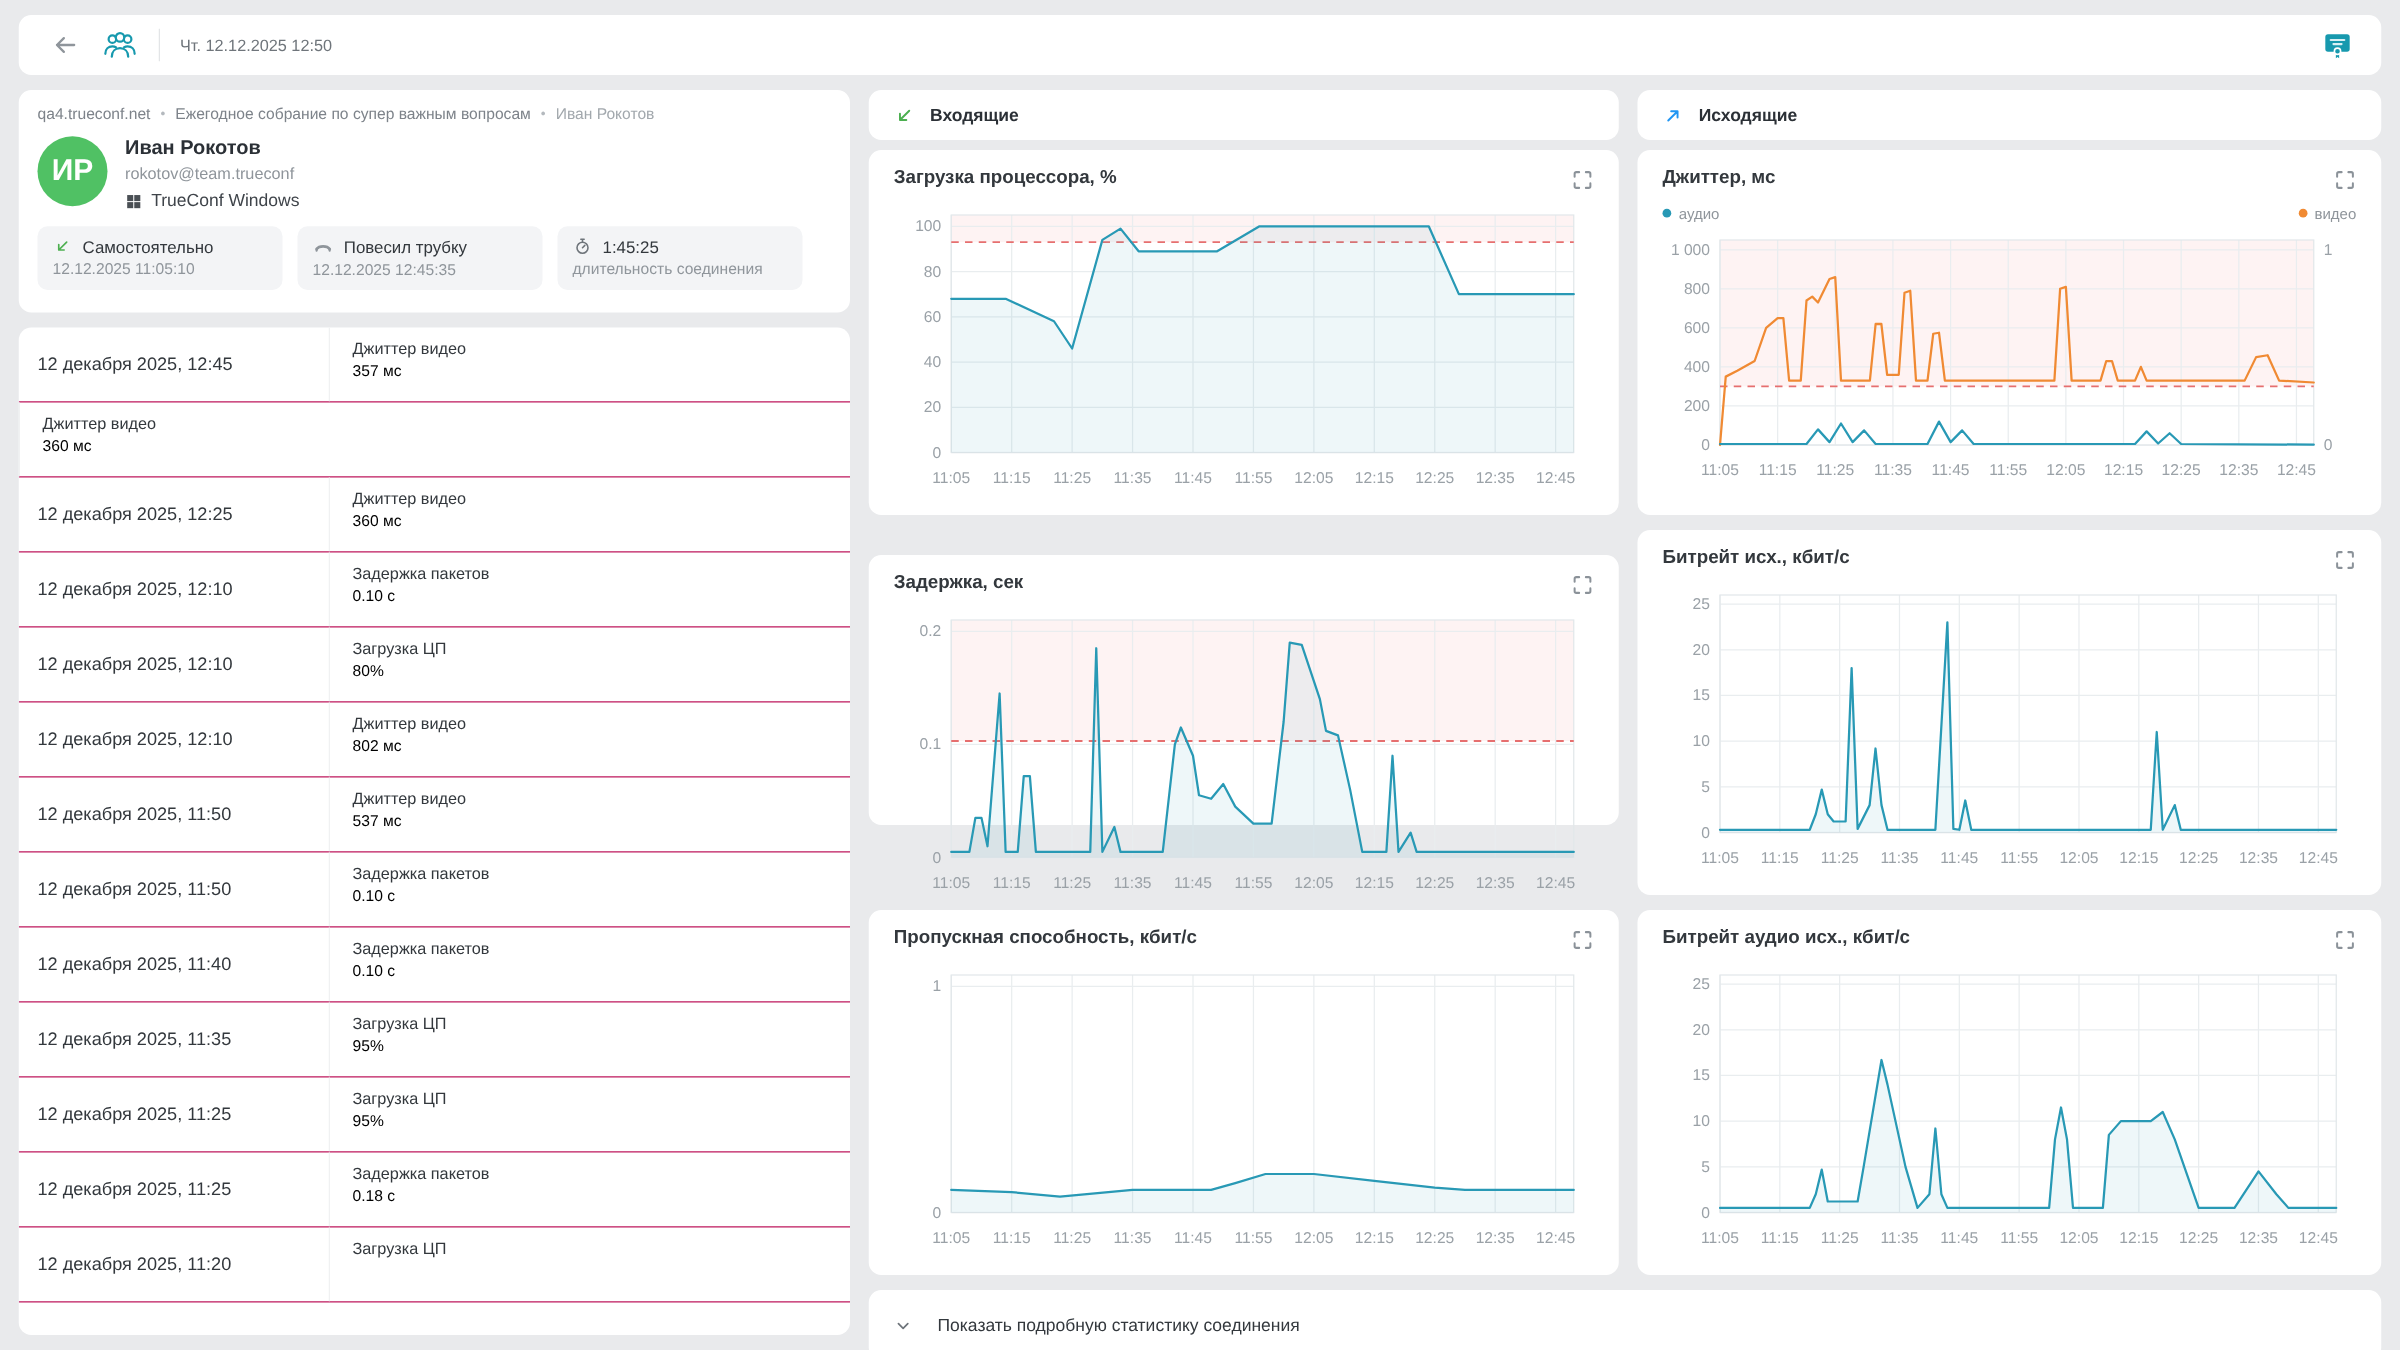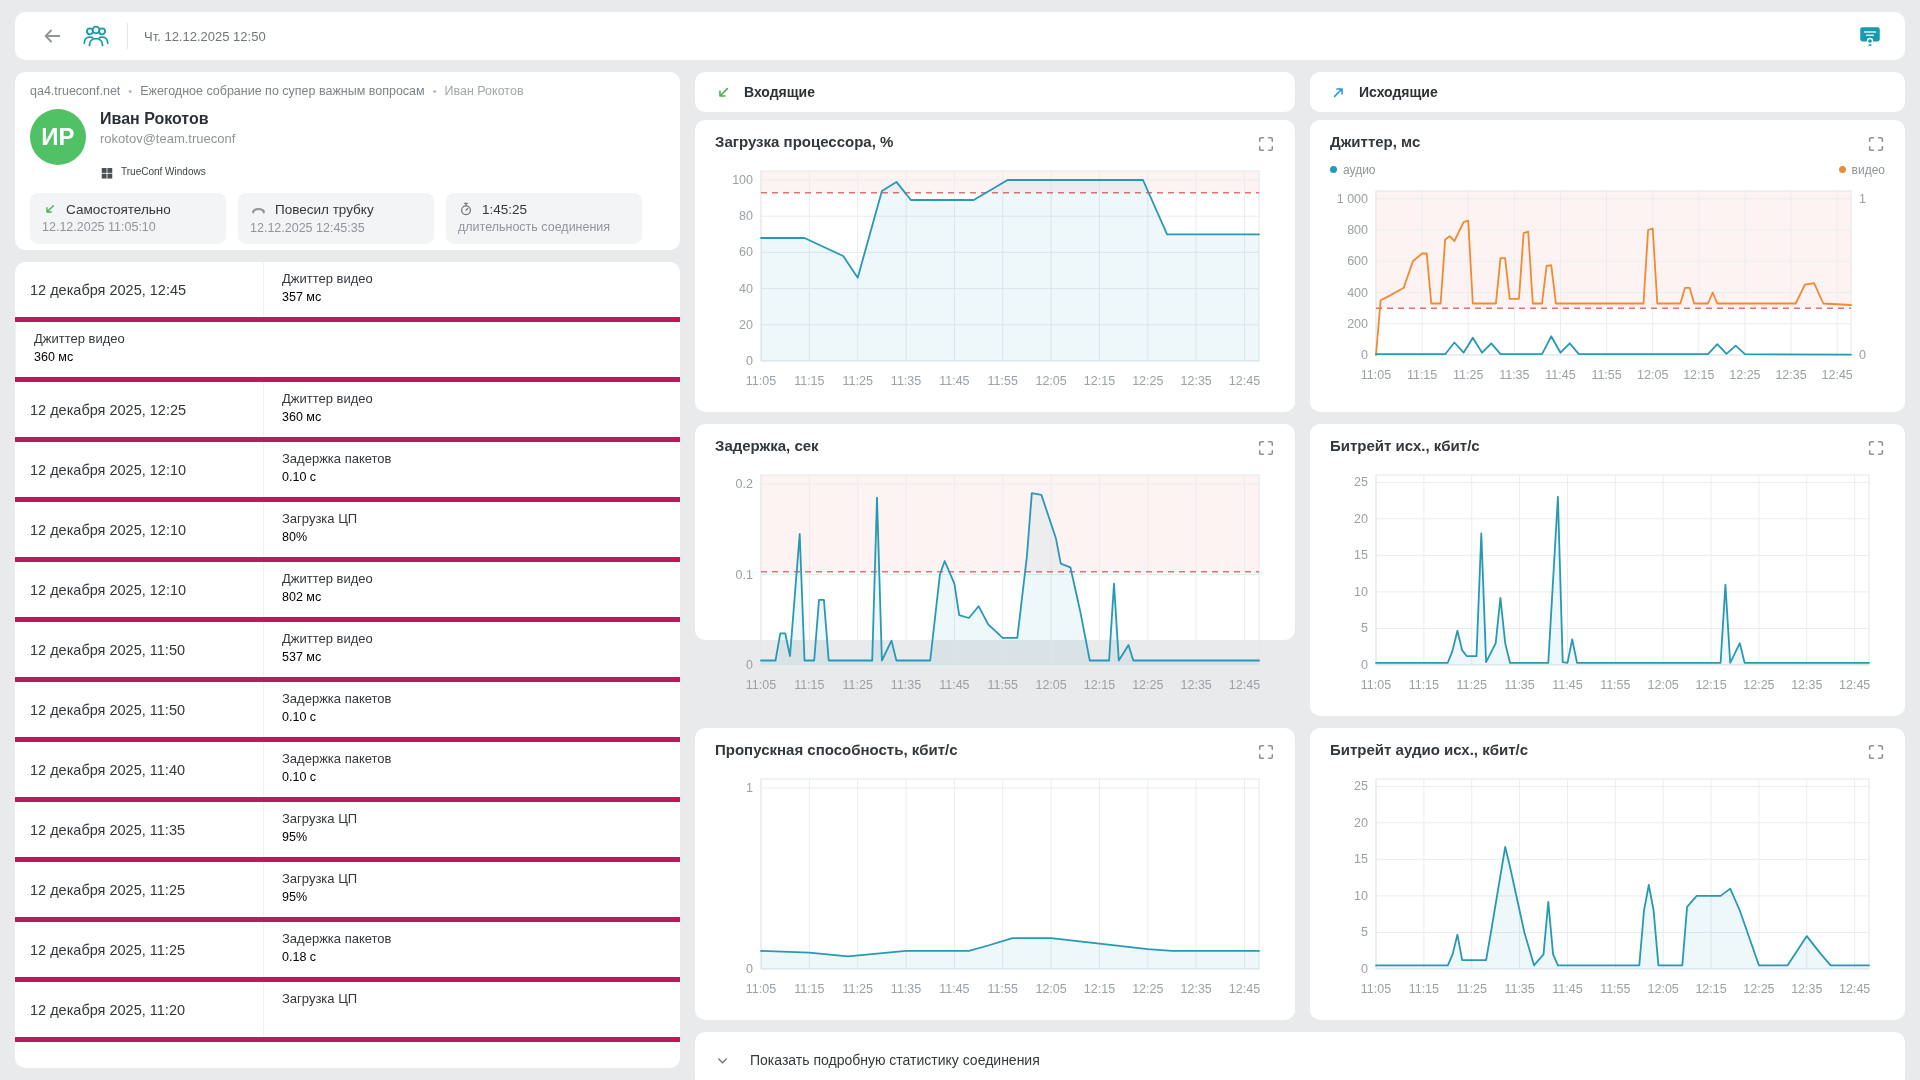--- a/index.html
+++ b/index.html
@@ -17,51 +17,51 @@
   
   .user-card { left:15px; top:72px; width:665px; height:178px; padding:12px 15px; }
   .breadcrumb { font-size:12.5px; color:#7d838a; display:flex; align-items:center; gap:8px; white-space:nowrap; overflow:hidden; }
   .breadcrumb .sep { color:#b4b9be; font-size:11px; }
   .breadcrumb .crumb-last { color:#a2a8ad; }
   .user-row { display:flex; margin-top:11px; }
   .avatar { width:56px; height:56px; border-radius:50%; background:#50c164; color:#fff; font-size:24px; font-weight:bold; display:flex; align-items:center; justify-content:center; flex:none; }
   .user-info { margin-left:14px; padding-top:1px; }
   .user-name { font-size:16px; font-weight:bold; color:#2b3036; }
   .user-email { font-size:13px; color:#8f959b; margin-top:3px; }
-  .user-client { display:flex; align-items:flex-start; gap:7px; font-size:10px; color:#3f444a; margin-top:20px; }
+  .user-client { display:flex; align-items:flex-end; gap:7px; font-size:14px; color:#3f444a; margin-top:6px; }
   .chips { display:flex; gap:12px; margin-top:13px; }
   .chip { background:#f3f4f6; border-radius:8px; padding:8px 14px 9px 12px; min-width:196px; }
   .chip-label { display:flex; align-items:center; gap:8px; font-size:13.5px; color:#33383d; }
   .chip-value { font-size:12.5px; color:#8f959b; margin-top:3px; padding-left:0px; }
 
   .table-card { left:15px; top:262px; width:665px; height:806px; overflow:hidden; }
   .t-header { display:flex; align-items:center; height:46px; border-bottom:1px solid #eceeef; background:#f9fafa; border-radius:10px 10px 0 0; font-size:13.5px; color:#8f959b; }
   .t-header .c1 { width:248px; padding-left:15px; display:flex; align-items:center; gap:8px; }
   .t-header .c2 { padding-left:18px; }
-  .t-row { display:flex; border-bottom:5px solid #be185d; height:60px; cursor:pointer; }
+  .t-row { display:flex; border-bottom:1px solid #be185d; height:60px; cursor:pointer; }
   .t-row .c1 { width:248px; padding:0 10px 0 15px; display:flex; align-items:center; font-size:14.5px; color:#33383d; }
   .t-row .c2 { flex:1; border-left:1px solid #f0f1f2; padding:9px 0 0 18px; }
   .err-title { font-size:13px; color:#33383d; }
   .err-sub { font-size:12.5px; color:#000000; margin-top:4px; }
 
   
   .sec-header { height:40px; display:flex; align-items:center; gap:12px; padding:0 20px; font-size:14px; font-weight:bold; color:#2b3036; }
   .sec-in { left:695px; top:72px; width:600px; }
   .sec-out { left:1310px; top:72px; width:595px; }
   .chart-card { padding:13px 20px 10px 20px; }
   .chart-head { display:flex; align-items:flex-start; justify-content:space-between; }
   .chart-title { font-size:15px; font-weight:bold; color:#33383d; }
   .expand-btn { cursor:pointer; margin-top:2px; }
   .legend { display:flex; justify-content:space-between; margin-top:6px; font-size:12px; color:#8f959b; }
   .legend .dot { display:inline-block; width:7px; height:7px; border-radius:50%; margin-right:6px; vertical-align:1px; }
   .chart-host { margin-top:6px; height:230px; }
   .chart-host.short { height:204px; }
 
   .mid1 { left:695px; top:120px; width:600px; height:292px; }
-  .mid2 { left:695px; top:424px; width:600px; height:216px; }
+  .mid2 { left:695px; top:444px; width:600px; height:216px; }
   .mid3 { left:695px; top:728px; width:600px; height:292px; }
   .r1 { left:1310px; top:120px; width:595px; height:292px; }
   .r2 { left:1310px; top:424px; width:595px; height:292px; }
   .r3 { left:1310px; top:728px; width:595px; height:292px; }
 
   .footer-bar { left:695px; top:1032px; width:1210px; height:56px; display:flex; align-items:center; gap:20px; padding:0 20px; font-size:14px; color:#33383d; cursor:pointer; }
 </style>
 </head>
 <body>
 

